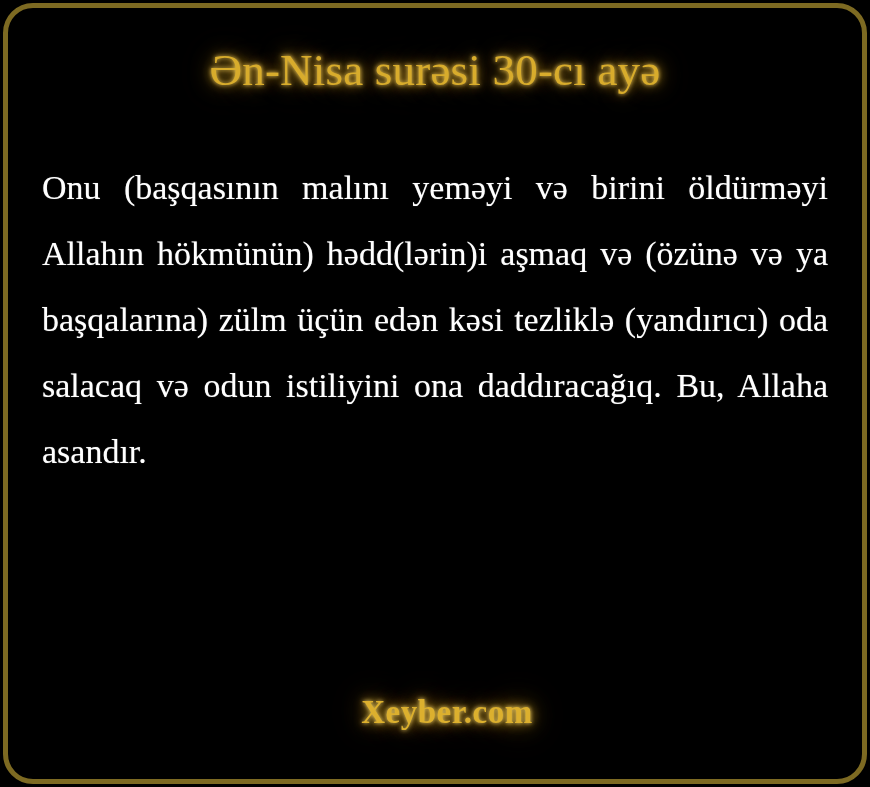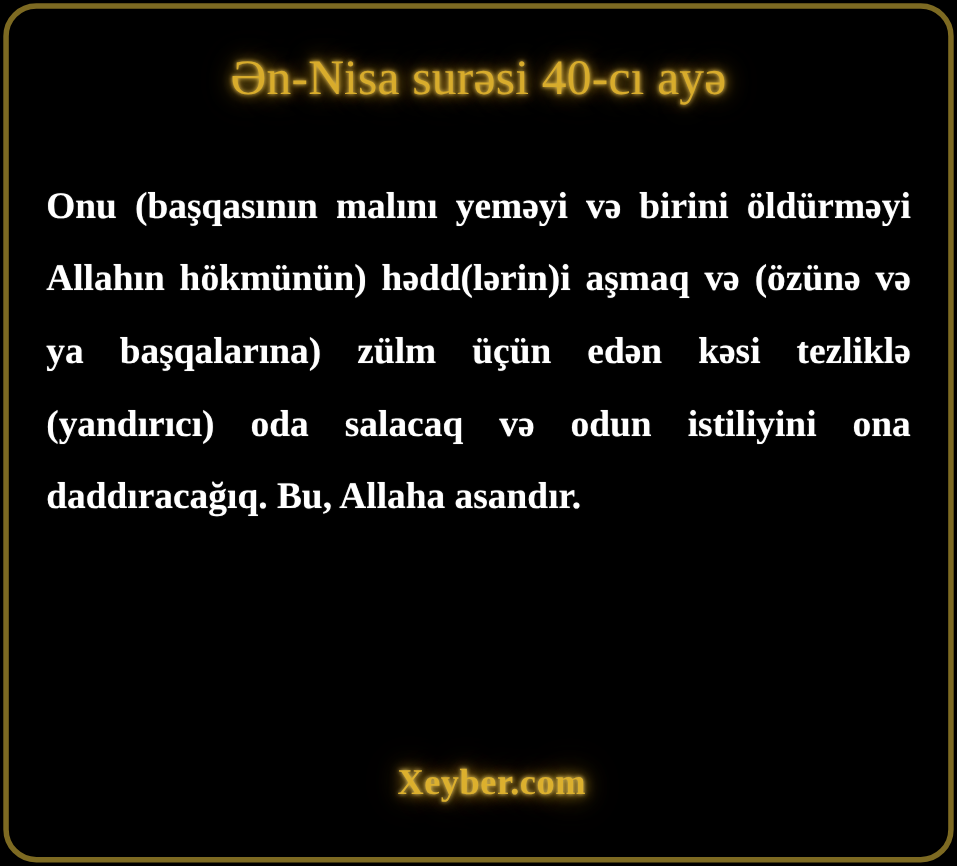--- a/index.html
+++ b/index.html
@@ -58,21 +58,21 @@
     white-space: nowrap;
   }
 
   .body-text {
     position: absolute;
     left: 42px;
     top: 155px;
     width: 786px;
     color: #ffffff;
     font-size: 34px;
-    font-weight: bold;
+    font-weight: normal;
     line-height: 66px;
     text-align: justify;
     text-justify: inter-word;
     text-shadow: 0 0 1px rgba(255,255,255,0.45);
   }
 
   .footer {
     position: absolute;
     left: 0;
     right: 0;
@@ -91,21 +91,21 @@
     margin-left: 24px;
   }
 </style>
 </head>
 <body>
 
 <div id="card">
 
   <div class="inner">
 
-    <div class="title">Ən-Nisa surəsi 40-cı ayə</div>
+    <div class="title">Ən-Nisa surəsi 30-cı ayə</div>
 
     <div class="body-text">Onu (başqasının malını yeməyi və birini öldürməyi Allahın hökmünün) hədd(lərin)i aşmaq və (özünə və ya başqalarına) zülm üçün edən kəsi tezliklə (yandırıcı) oda salacaq və odun istiliyini ona daddıracağıq. Bu, Allaha asandır.</div>
 
     <div class="footer">Xeyber.com</div>
 
   </div>
 
   <div class="frame"></div>
 
 </div>

